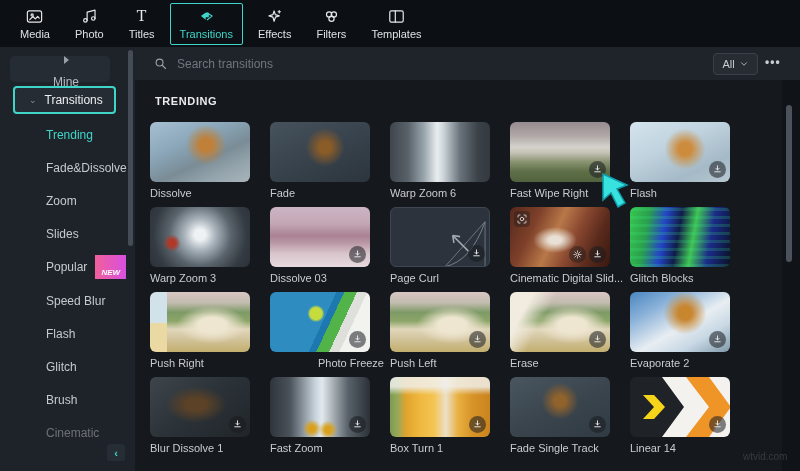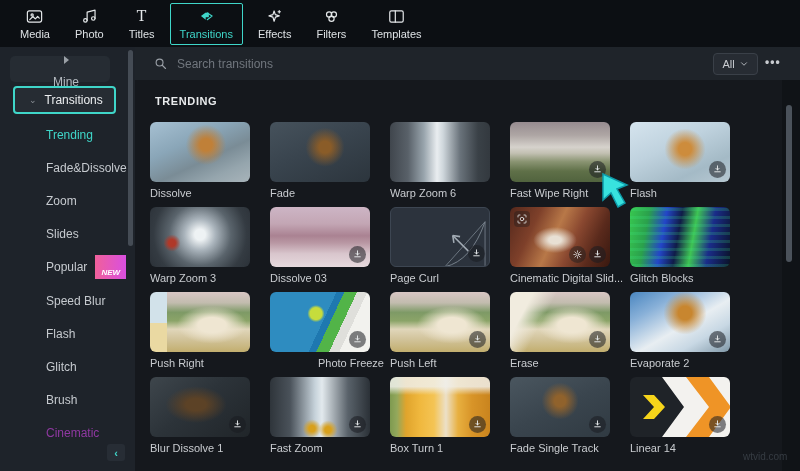--- a/index.html
+++ b/index.html
@@ -27,21 +27,21 @@
               border-radius:5px; color:#b4bac0; font-size:12px; }
   #row-mine { left:10px; top:9px; width:100px; height:26px; padding-left:12px; gap:11px;flex-direction:column; }
   #row-mine .tri { width:0; height:0; border-left:5px solid #9aa0a6; border-top:4px solid transparent;
                    border-bottom:4px solid transparent; }
   #row-transitions { left:13px; top:39px; width:103px; height:28px; padding-left:14px; gap:8px;
                      border:2px solid #3fd6c9; color:#eceef0; border-radius:4px; background:#262c33; }
   #row-transitions .chev { color:#8a9096; font-size:9px; line-height:1; }
   .cat-item { position:absolute; left:46px; display:flex; align-items:center; gap:8px;
               height:22px; font-size:12px; color:#c6cacf; white-space:nowrap; }
   .cat-item.selected { color:#3fd6c9; }
-  .cat-item.faded { color:#d946ef; opacity:.6; }
+  .cat-item.faded { color:#a3a3a3; opacity:.6; }
   .badge-new { display:inline-block; padding:13px 6px 2px; border-radius:0; font-size:8px;
                font-style:italic; font-weight:bold; color:#fff;
                background:linear-gradient(90deg,#f0609a,#d94fe0); }
   #sidebar-scrollbar { position:absolute; left:128px; top:3px; width:5px; height:196px;
                        border-radius:3px; background:#454c55; }
   #collapse-btn { position:absolute; left:107px; top:397px; width:18px; height:17px;
                   background:#272d35; border-radius:3px; display:flex; align-items:center;
                   justify-content:center; color:#3fd6c9; font-size:11px; font-weight:bold; }
 
   

